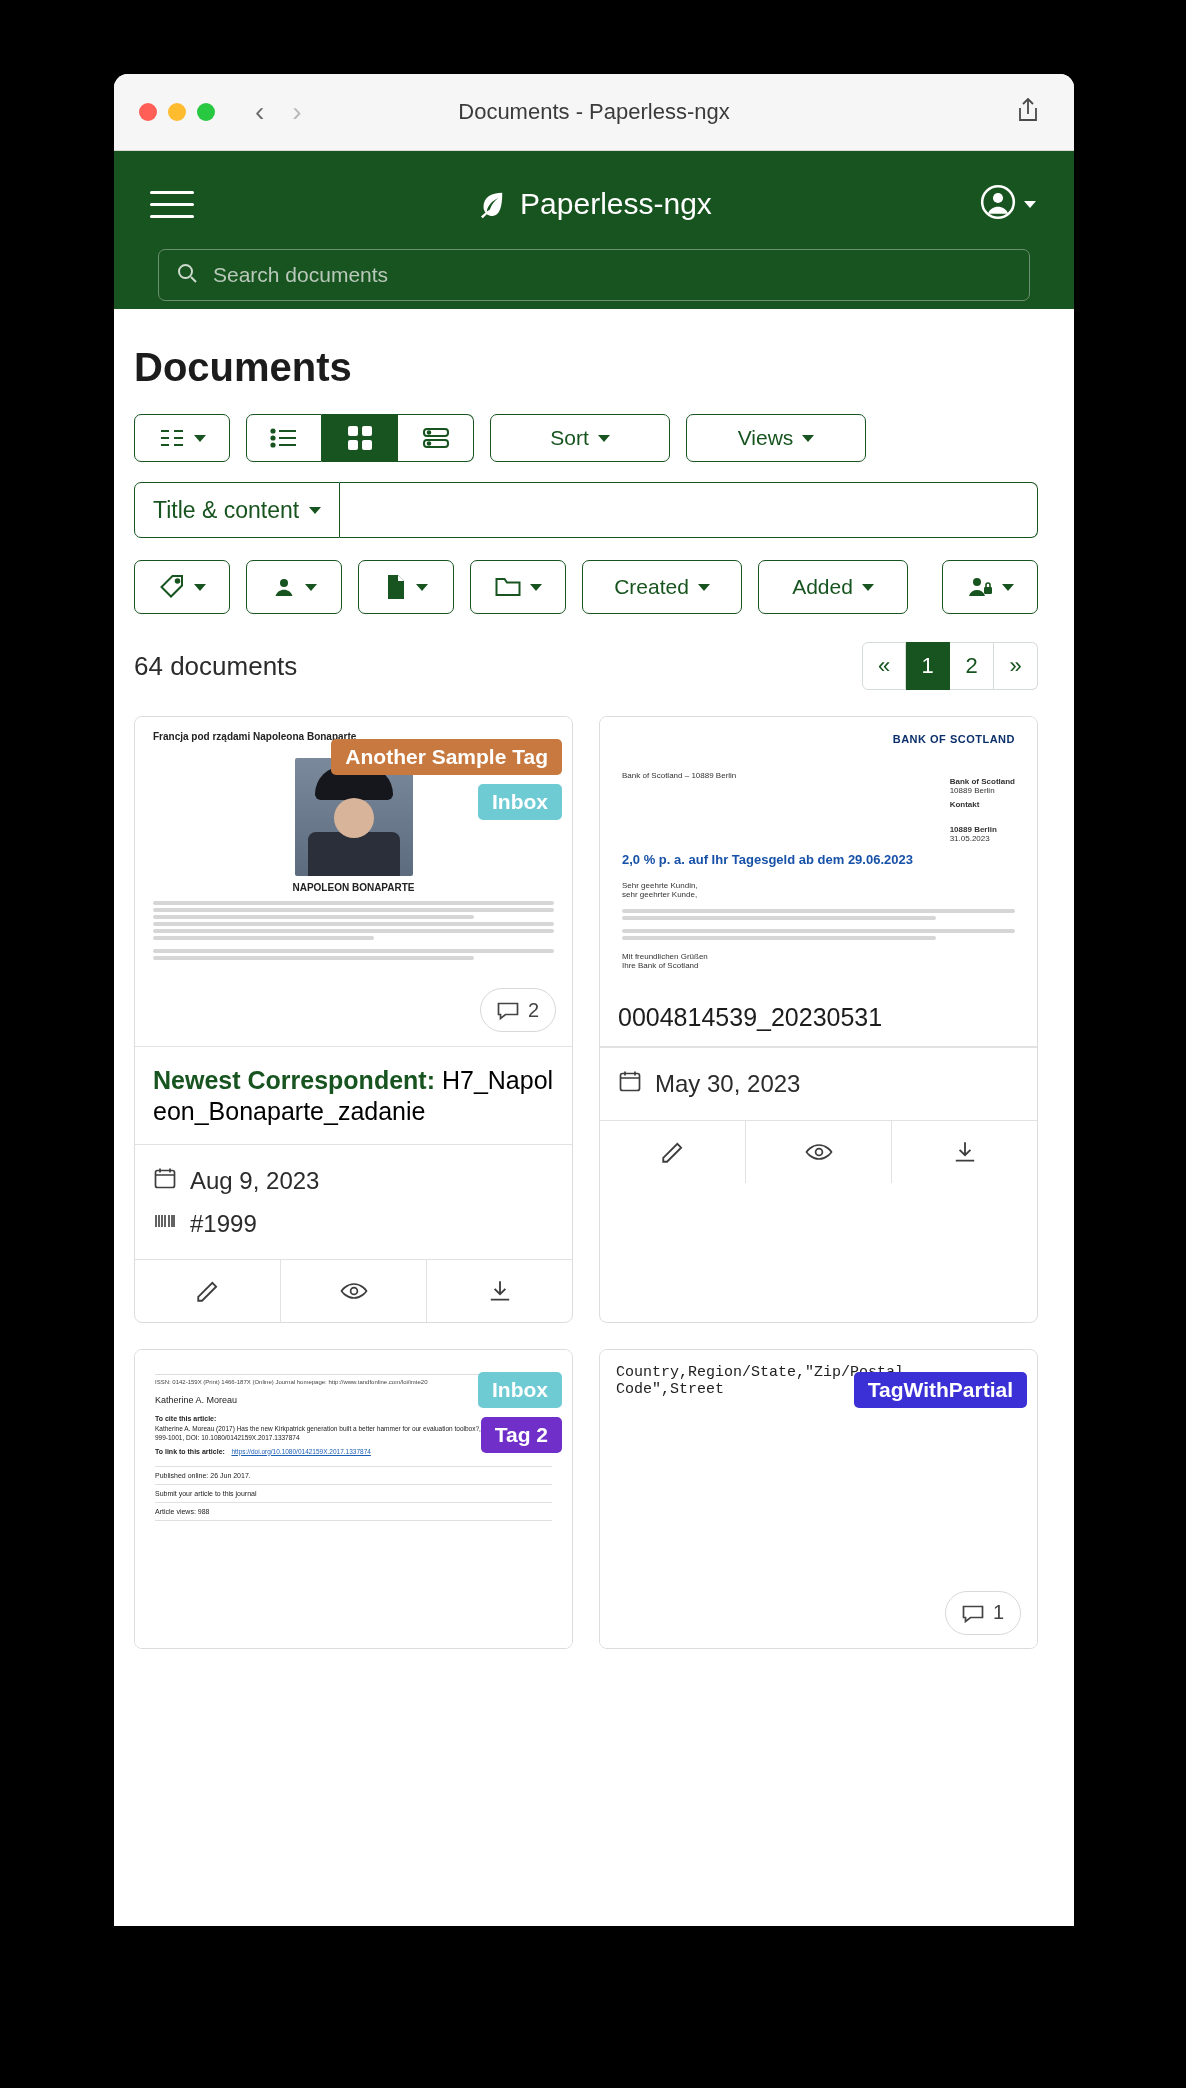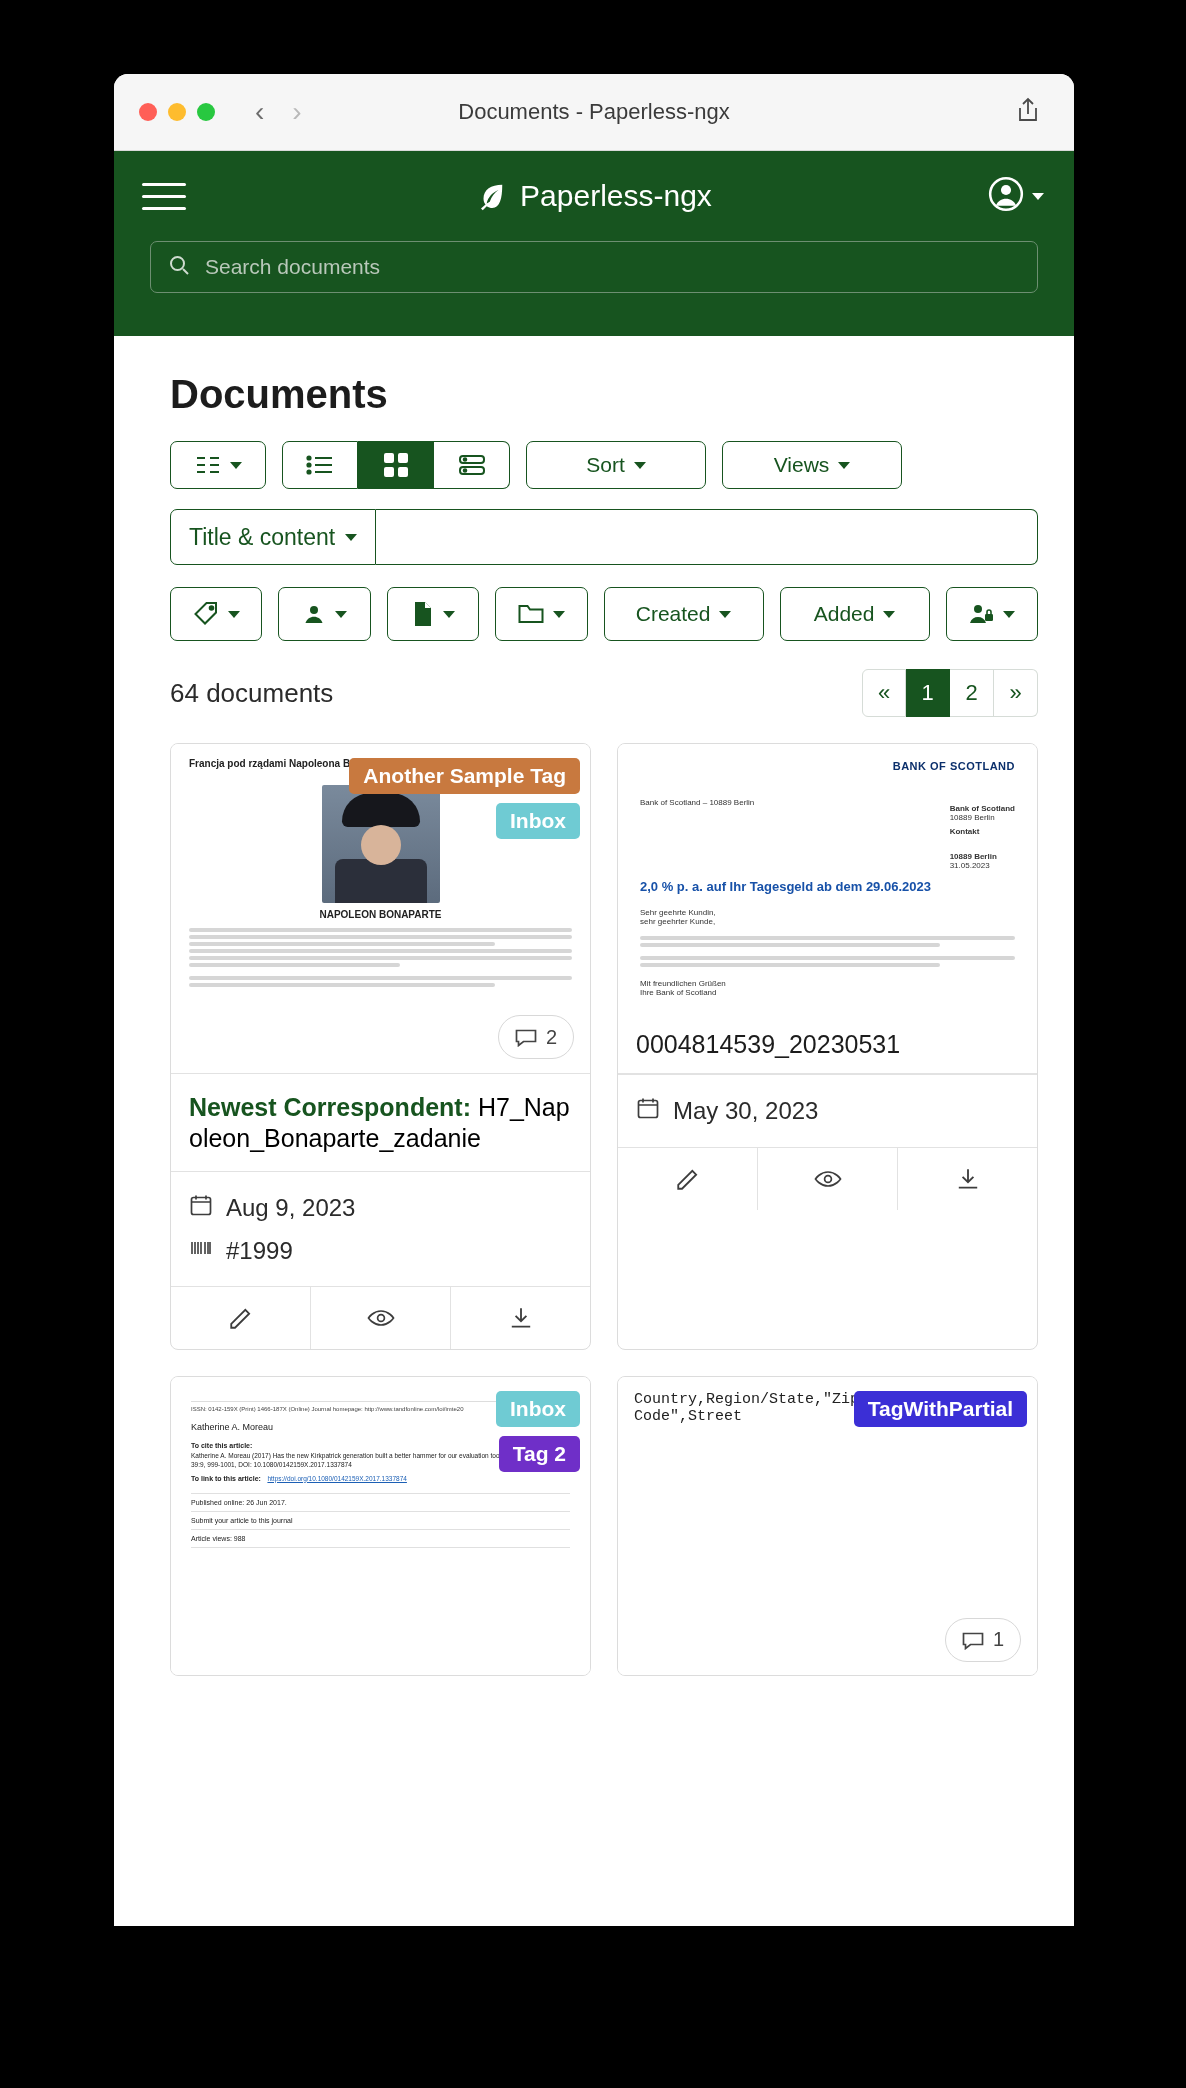--- a/index.html
+++ b/index.html
@@ -51,23 +51,23 @@
     color: #3b3b3b;
   }
   .share-icon {
     position: absolute;
     right: 34px;
     color: #4a4a4a;
   }
   
   .appheader {
     background: #17541f;
-    padding: 0;
+    padding: 8px;
     position: relative;
-    height: 185px;
+    height: 158px;
   }
   .appbar {
     display: flex; align-items: center;
     height: 90px;
     position: relative;
   }
   .hamburger {
     margin-left: 28px;
     width: 44px;
   }
@@ -112,21 +112,21 @@
     background: transparent;
     border: 0; outline: none;
     color: #fff;
     font-size: 21px;
     font-family: "Liberation Sans", sans-serif;
     margin-left: 12px;
   }
   .searchwrap input::placeholder { color: #b9c8ba; }
 
   
-  .main { padding: 28px 36px 0 56px; background: #fff; }
+  .main { padding: 28px 36px 0 20px; background: #fff; }
   .page-title {
     font-size: 40px; font-weight: bold; color: #1c1c1c;
     margin: 8px 0 24px 0;
   }
   .toolbar-row {
     display: flex; align-items: center; gap: 16px;
     margin-bottom: 20px;
   }
   .btn {
     border: 1px solid #17541f;
@@ -196,21 +196,21 @@
     position: relative;
   }
   .thumb {
     position: relative;
     height: 330px;
     background: #fff;
     border-bottom: 1px solid #e2e2e2;
     overflow: hidden;
   }
   .tagstack {
-    position: absolute; top: 4px; right: 0;
+    position: absolute; top: 12px; right: 0;
     display: flex; flex-direction: column; align-items: flex-end;
     gap: 9px; padding: 10px 10px 0 0;
     z-index: 5;
   }
   .tag {
     color: #fff; font-weight: bold; font-size: 21px;
     padding: 6px 14px; border-radius: 5px;
     white-space: nowrap;
   }
   .badge-comment {

